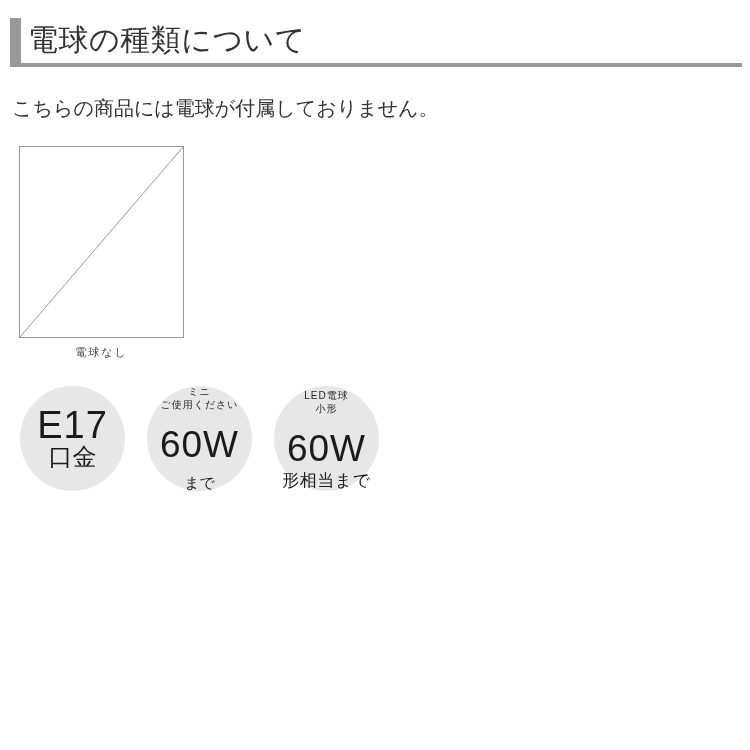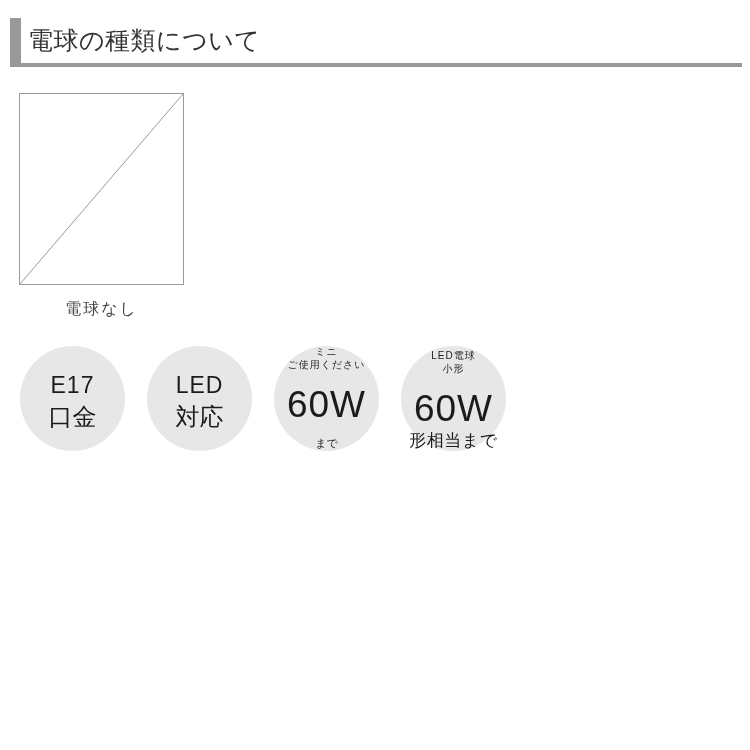--- a/index.html
+++ b/index.html
@@ -20,21 +20,21 @@
   }
   
   .section-header{
     margin:18px 8px 0 10px;
     height:49px;
     border-left:11px solid var(--accent);
     border-bottom:4px solid var(--accent);
     display:flex;
     align-items:center;
     padding-left:7px;
-    font-size:25px;
+    font-size:30px;
     letter-spacing:0.5px;
     color:var(--text);
   }
   
   .para{
     margin:26px 12px 0 12px;
     font-size:20px;
     line-height:30px;
   }
   .para.notes{
@@ -49,23 +49,23 @@
   }
   .nobulb-box{
     width:165px;
     height:192px;
     border:1px solid var(--border);
     position:relative;
     background:#ffffff;
   }
   .nobulb-box svg{display:block;width:100%;height:100%;}
   .figure-caption{
-    margin-top:14px;
+    margin-top:7px;
     text-align:center;
-    font-size:16px;
+    font-size:11px;
     letter-spacing:2px;
     color:#444444;
   }
   
   .badges{
     display:flex;
     align-items:center;
     gap:22px;
     margin:19px 0 0 20px;
   }
@@ -76,21 +76,21 @@
     background:var(--badge-bg);
     color:var(--badge-text);
     display:flex;
     flex-direction:column;
     align-items:center;
     justify-content:center;
     text-align:center;
     flex:0 0 auto;
   }
   .b-main{
-    font-size:23px;
+    font-size:38px;
     line-height:36px;
     letter-spacing:1px;
     font-weight:300;
   }
   .b-sub{
     font-size:24px;
     line-height:28px;
     margin-top:0;
   }
   .b-cap{
@@ -99,39 +99,40 @@
     letter-spacing:1px;
   }
   .b-watt{
     font-size:37px;
     line-height:40px;
     letter-spacing:1px;
     font-weight:300;
     margin-top:14px;
   }
   .b-wsub{
-    font-size:11px;
+    font-size:15px;
     line-height:20px;
     margin-top:8px;
   }
   .b-wsub-xs{
     font-size:17px;
     line-height:16px;
     margin-top:4px;
     letter-spacing:0.5px;
   }
 </style>
 </head>
 <body>
 
 <div class="section-header">
   <span>電球の種類について</span>
 </div>
 
 <div class="para">
+  <div>こちらの商品には電球が付属しておりません。</div>
 </div>
 
 <div class="figure">
   <div class="nobulb-box">
     <svg viewBox="0 0 163 190" preserveAspectRatio="none">
       <line x1="0" y1="190" x2="163" y2="0" stroke="#999999" stroke-width="1"></line>
     </svg>
   </div>
   <div class="figure-caption">電球なし</div>
 </div>
@@ -139,24 +140,20 @@
 <div class="para notes">
 </div>
 
 <div class="badges">
 
   <div class="badge">
     <div class="b-main">E17</div>
     <div class="b-sub">口金</div>
   </div>
 
-  <div class="badge">
-    <div class="b-main">LED</div>
-    <div class="b-sub">対応</div>
-  </div>
 
   <div class="badge">
     <div class="b-cap">ミニ</div>
     <div class="b-cap">ご使用ください</div>
     <div class="b-watt">60W</div>
     <div class="b-wsub">まで</div>
   </div>
 
   <div class="badge">
     <div class="b-cap">LED電球</div>

